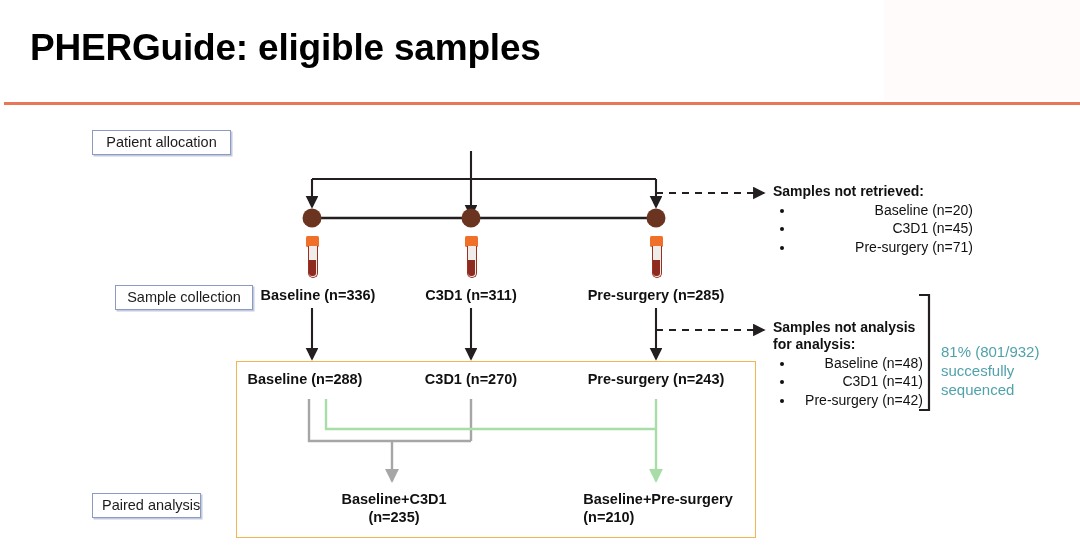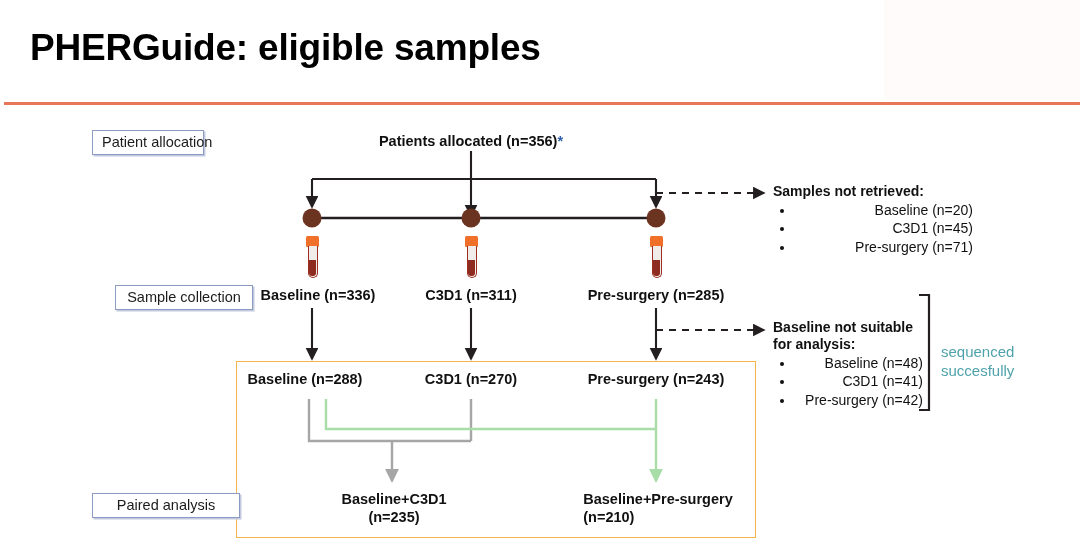--- a/index.html
+++ b/index.html
@@ -135,33 +135,30 @@
       <path d="M388,338 L388,378" stroke="#a6a6a6" stroke-width="2.4" fill="none" marker-end="url(#ah-gray)"></path>
 
       <path d="M322,296 L322,326 L652,326" stroke="#a8dda8" stroke-width="2.4" fill="none"></path>
       <path d="M652,296 L652,378" stroke="#a8dda8" stroke-width="2.4" fill="none" marker-end="url(#ah-green)"></path>
 
       <path d="M915,192 L925,192 L925,307 L915,307" stroke="#231f20" stroke-width="2.2" fill="none"></path>
     </svg>
 
     <div id="ctdna-panel" style="left:232px;top:258px;width:520px;height:177px;"></div>
 
-    <div class="stage-label" style="left:88px;top:27px;width:112px;">
+    <div class="stage-label" style="left:88px;top:27px;width:139px;">
       <span>Patient allocation</span>
     </div>
     <div class="stage-label" style="left:84px;top:182px;width:138px;margin-left:27px;">
       <span>Sample collection</span>
     </div>
-    <div class="stage-label" style="left:88px;top:390px;width:148px;">
+    <div class="stage-label" style="left:88px;top:390px;width:109px;">
       <span>Paired analysis</span>
     </div>
 
-    <div class="node ctr" style="left:467px;top:30px;">
-      <span>Patients allocated (n=356)</span><span style="color:#2f5fa8;">*</span>
-    </div>
 
     <svg style="position:absolute;left:0;top:0;width:1080px;height:445px;overflow:visible;" viewBox="0 0 1080 445" preserveAspectRatio="none">
       <circle cx="308" cy="115" r="9.5" fill="#6b3420"></circle>
       <circle cx="467" cy="115" r="9.5" fill="#6b3420"></circle>
       <circle cx="652" cy="115" r="9.5" fill="#6b3420"></circle>
     </svg>
 
     <div class="tube" style="left:302px;top:133px;">
       <div class="cap"></div>
       <div class="body"></div>
@@ -210,27 +207,28 @@
     <div class="note" style="left:769px;top:80px;width:200px;">
       <div class="hd">Samples not retrieved:</div>
       <ul>
         <li>Baseline (n=20)</li>
         <li>C3D1 (n=45)</li>
         <li>Pre-surgery (n=71)</li>
       </ul>
     </div>
 
     <div class="note" style="left:769px;top:216px;width:150px;">
-      <div class="hd">Baseline not suitable for analysis:</div>
+      <div class="hd">Samples not analysis for analysis:</div>
       <ul>
         <li>Baseline (n=48)</li>
         <li>C3D1 (n=41)</li>
         <li>Pre-surgery (n=42)</li>
       </ul>
     </div>
 
     <div id="seq-note" style="left:937px;top:239px;width:140px;">
+      <div>81% (801/932)</div>
+      <div>succesfully</div>
       <div>sequenced</div>
-      <div>succesfully</div>
     </div>
 
   </div>
 </div>
 
 </body></html>

